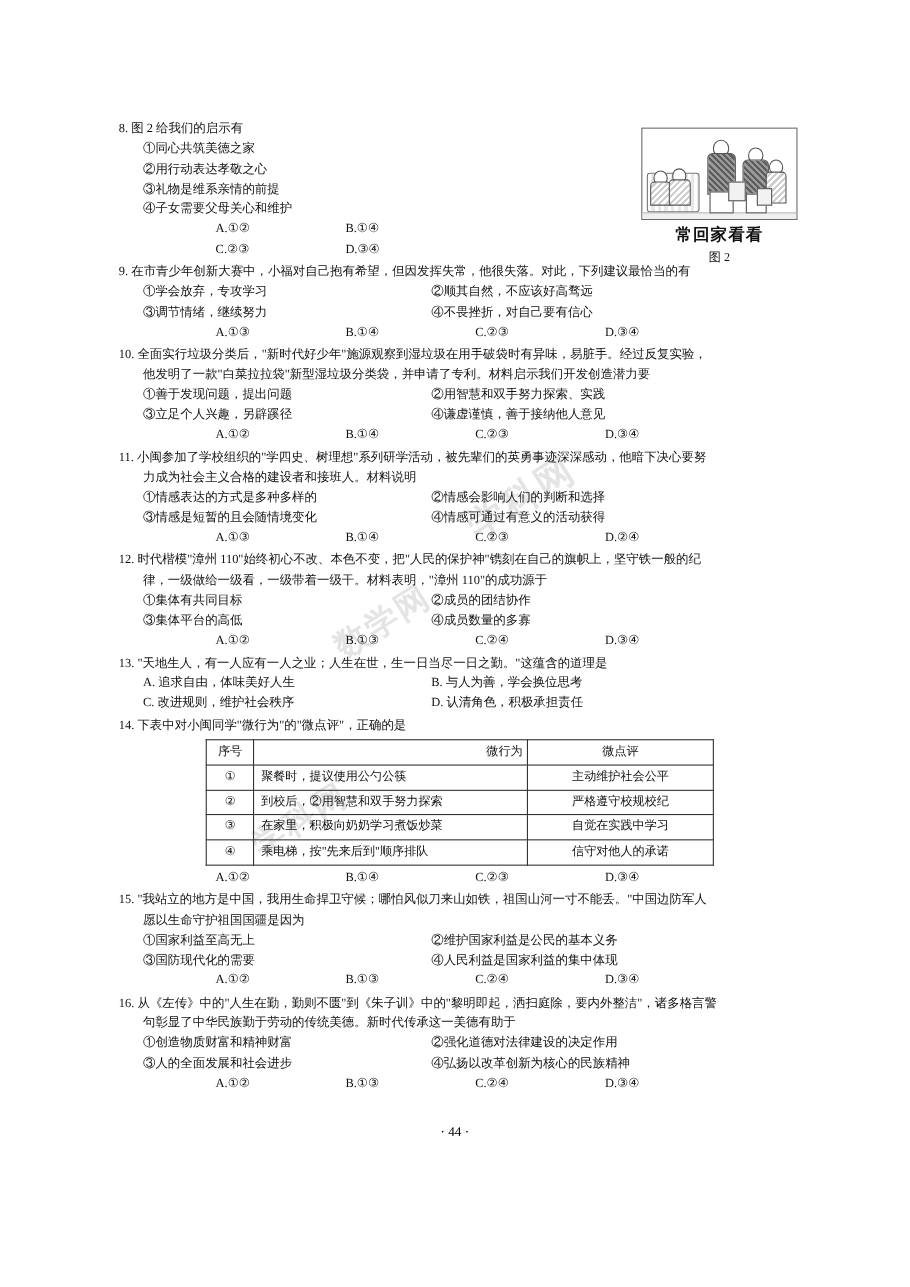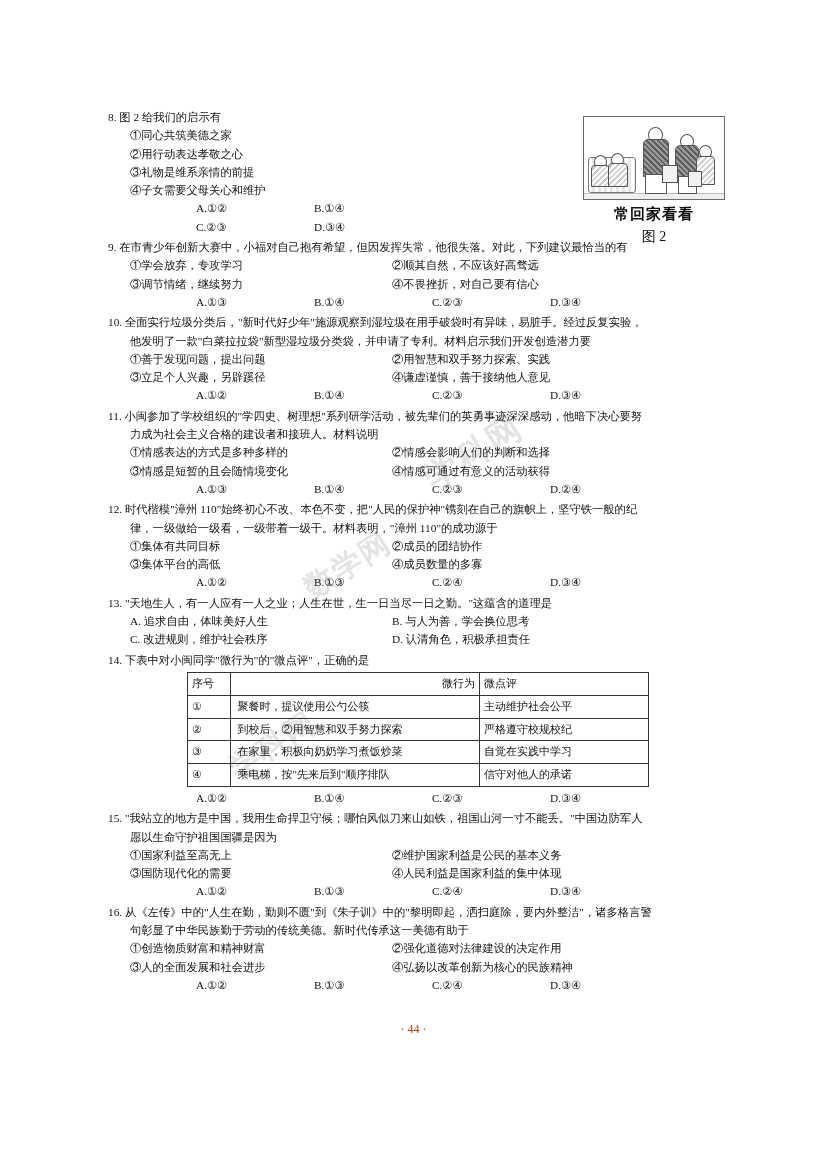--- a/index.html
+++ b/index.html
@@ -80,47 +80,47 @@
     background: #fff;
     overflow: hidden;
   }
   .figcaption {
     font-size: 15px;
     font-weight: bold;
     letter-spacing: 1px;
     margin-top: 2px;
   }
   .fignum {
-    font-size: 14px;
+    font-size: 11px;
     margin-top: 0px;
   }
   table.micro {
     border-collapse: collapse;
     margin: 3px auto 2px auto;
     width: 462px;
     font-size: 11px;
   }
   table.micro td, table.micro th {
     border: 1px solid #333;
     padding: 2px 4px;
-    text-align: left;
+    text-align: center;
     font-weight: normal;
     height: 17px;
   }
   table.micro td.num { width: 36px; }
   table.micro td.act { width: 252px; text-align: left; padding-left: 6px;}
   table.micro td.cm  { width: 170px; }
   .pagenum {
     position: absolute;
     left: 0;
     right: 0;
     top: 1022px;
     text-align: center;
     font-size: 12px;
-    color: #c2410c;
+    color: #000000;
   }
   .wm {
     position: absolute;
     color: rgba(120,120,120,0.20);
     font-size: 34px;
     font-weight: bold;
     font-family: "Liberation Serif", serif;
     transform: rotate(-32deg);
     white-space: nowrap;
     pointer-events: none;

